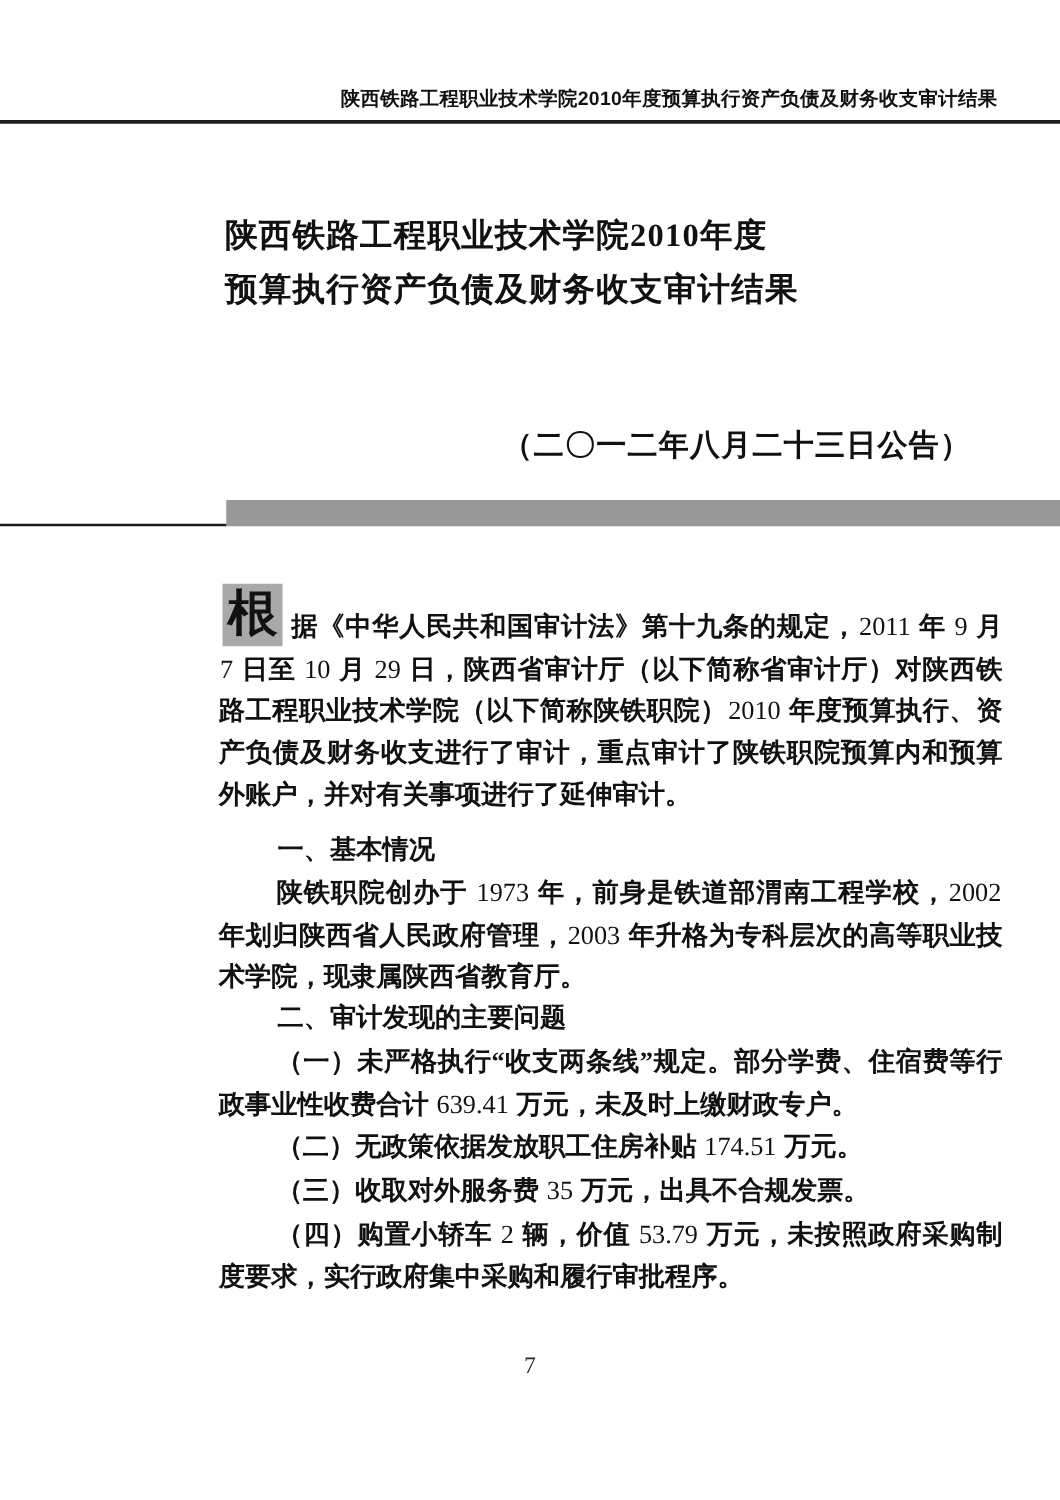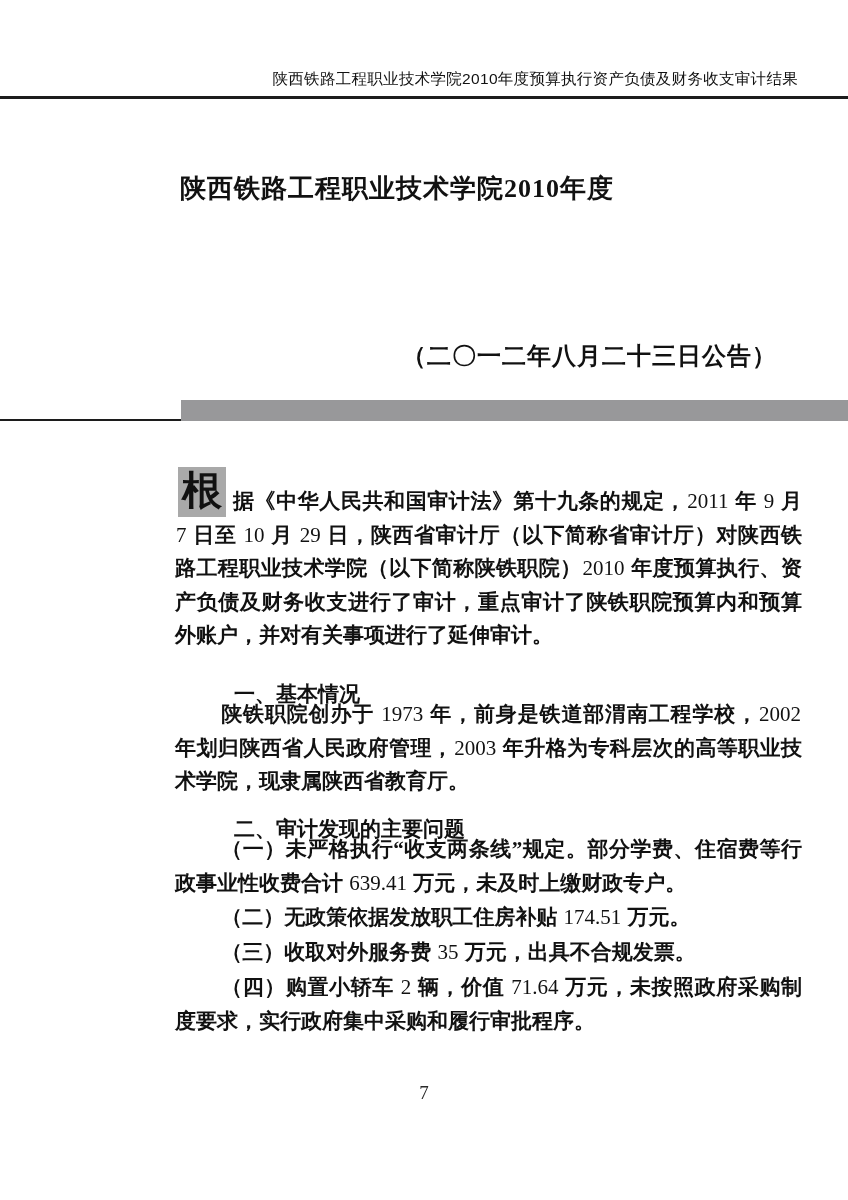--- a/index.html
+++ b/index.html
@@ -9,21 +9,21 @@
     background: #ffffff;
     color: #111111;
     font-family: "Liberation Serif", "DejaVu Serif", serif;
     overflow: hidden;
   }
 
   
   .running-header {
     position: absolute; top: 69px; right: 50px;
     font-family: "Liberation Sans", "DejaVu Sans", sans-serif;
-    font-weight: normal; font-size: 15.5px; letter-spacing: 0.3px;
+    font-weight: bold; font-size: 15.5px; letter-spacing: 0.3px;
     white-space: nowrap;
     text-align: right;
   }
   .head-rule {
     position: absolute; top: 96px; left: 0;
     width: 848px; height: 3px; background: #1c1c1c;
   }
 
   
   .doc-title {
@@ -59,22 +59,22 @@
     font-weight: bold;
     text-align: justify;
   }
   .para .num, .page-number .num {
     font-weight: normal;
     padding: 0 1px;
   }
   .indent { text-indent: 2.2em; }
 
   .heading {
-    position: absolute; left: 222px; margin: 12px;
-    font-family: Liberation Sans, sans-serif;
+    position: absolute; left: 222px; margin: 0;
+    font-family: Liberation Mono, monospace;
     font-size: 21px; line-height: 33.5px; font-weight: bold;
     white-space: nowrap;
   }
 
   
   .intro { position: absolute; top: 485px; }
   .dc-box {
     position: absolute; left: 3px; top: -18px;
     width: 48px; height: 50px;
     background: #a9a9a9;
@@ -90,20 +90,21 @@
   }
 </style>
 </head>
 <body>
 
 <div class="running-header">陕西铁路工程职业技术学院2010年度预算执行资产负债及财务收支审计结果</div>
 <div class="head-rule"></div>
 
 <div class="doc-title">
   <div>陕西铁路工程职业技术学院2010年度</div>
+  <div>预算执行资产负债及财务收支审计结果</div>
 </div>
 
 <div class="date-line">（二〇一二年八月二十三日公告）</div>
 
 <div class="divider-bar"></div>
 <div class="divider-line"></div>
 
 <p class="para intro">
   <span class="dc-box">根</span>
   <span class="dc-spacer"></span>
@@ -112,15 +113,15 @@
 
 <h3 class="heading" style="top:665px">一、基本情况</h3>
 
 <p class="para indent" style="top:698px">陕铁职院创办于 <span class="num">1973</span> 年，前身是铁道部渭南工程学校，<span class="num">2002</span> 年划归陕西省人民政府管理，<span class="num">2003</span> 年升格为专科层次的高等职业技术学院，现隶属陕西省教育厅。</p>
 
 <h3 class="heading" style="top:800px">二、审计发现的主要问题</h3>
 
 <p class="para indent" style="top:833px">（一）未严格执行“收支两条线”规定。部分学费、住宿费等行政事业性收费合计 <span class="num">639.41</span> 万元，未及时上缴财政专户。</p>
 <p class="para indent" style="top:901px">（二）无政策依据发放职工住房补贴 <span class="num">174.51</span> 万元。</p>
 <p class="para indent" style="top:936px">（三）收取对外服务费 <span class="num">35</span> 万元，出具不合规发票。</p>
-<p class="para indent" style="top:971px">（四）购置小轿车 <span class="num">2</span> 辆，价值 <span class="num">71.64</span> 万元，未按照政府采购制度要求，实行政府集中采购和履行审批程序。</p>
+<p class="para indent" style="top:971px">（四）购置小轿车 <span class="num">2</span> 辆，价值 <span class="num">53.79</span> 万元，未按照政府采购制度要求，实行政府集中采购和履行审批程序。</p>
 
 <div class="page-number">7</div>
 
 </body></html>

